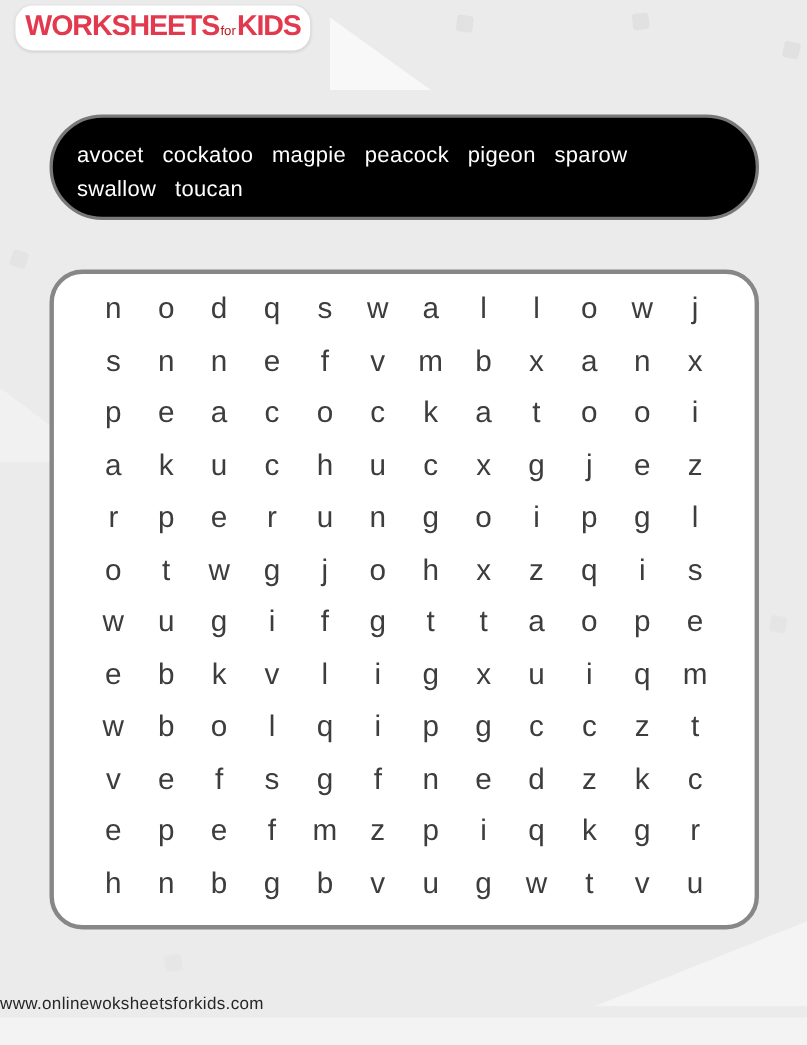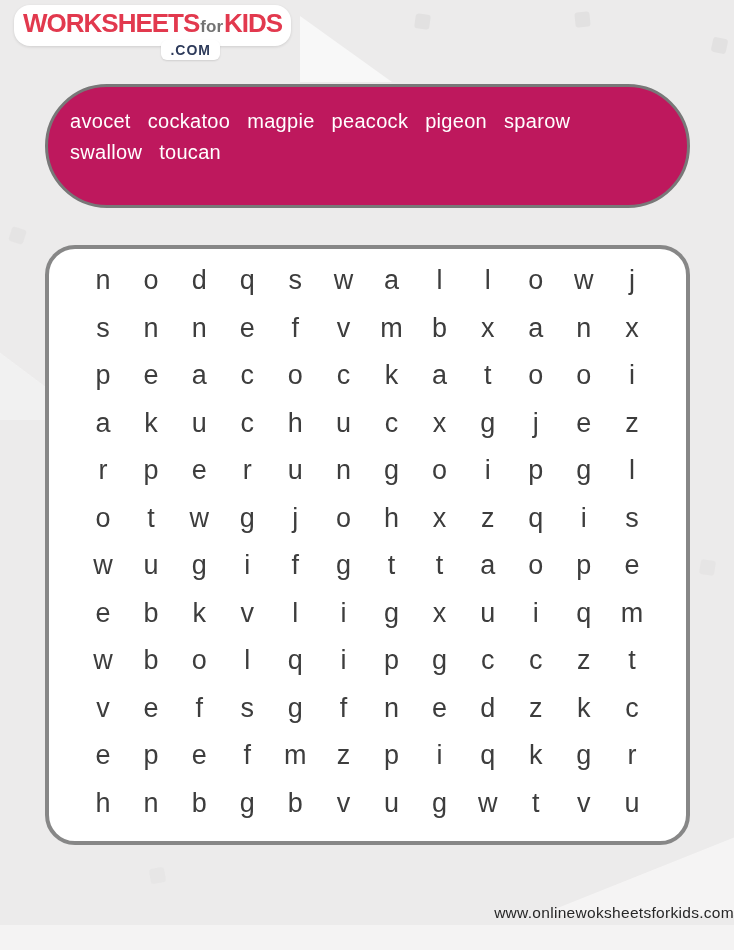--- a/index.html
+++ b/index.html
@@ -34,33 +34,33 @@
   }
   .logo-brand{
     display:inline-block;background:#ffffff;border-radius:16px;
     padding:3px 9px 7px 9px;margin-top:-3px;box-shadow:0 1px 3px rgba(0,0,0,.12);
     white-space:nowrap;
   }
   .logo-brand .big{
     font-weight:700;font-size:26px;color:#e2394e;letter-spacing:-1px;
   }
   .logo-brand .small{
-    font-weight:700;font-size:17px;color:#737373;margin:0 1px;
+    font-weight:400;font-size:12px;color:#b91c1c;margin:0 1px;
   }
   .logo-com-row{text-align:right;margin-top:-6px;padding-right:2px;}
   .logo-com{
     display:inline-block;background:#ffffff;color:#2d3a5a;font-weight:700;
     font-size:14px;letter-spacing:1px;padding:2px 9px;border-radius:6px;
     box-shadow:0 1px 2px rgba(0,0,0,.12);
   }
 
   
   .word-pill{
-    position:absolute;left:45px;top:84px;width:645px;height:124px;
-    box-sizing:border-box;background:#be185d;border:3px solid #787878;
+    position:absolute;left:45px;top:104px;width:645px;height:96px;
+    box-sizing:border-box;background:#000000;border:3px solid #787878;
     border-radius:62px;padding:19px 24px 0 22px;
   }
   .word-pill .word{
     display:inline-block;color:#ffffff;font-size:20px;line-height:31px;
     margin-right:17px;letter-spacing:.3px;
   }
 
   
   .puzzle-card{
     position:absolute;left:45px;top:245px;width:645px;height:600px;
@@ -72,21 +72,21 @@
     display:grid;grid-template-columns:repeat(12,1fr);
     grid-template-rows:repeat(12,1fr);
   }
   .letter-cell{
     display:flex;align-items:center;justify-content:center;
     font-size:27px;color:#3d3d3d;
   }
 
   
   .footer-url{
-    position:absolute;left:0;top:904px;width:734px;text-align:right;
+    position:absolute;left:0;top:904px;width:734px;text-align:left;
     font-size:15.5px;color:#262626;letter-spacing:.3px;
   }
 </style>
 </head>
 <body>
 
 <div class="bg-shape tri1"></div>
 <div class="bg-shape tri2"></div>
 <div class="bg-shape tri3"></div>
 <div class="bg-shape band"></div>
@@ -94,23 +94,20 @@
 <div class="bg-shape sq sq2"></div>
 <div class="bg-shape sq sq3"></div>
 <div class="bg-shape sq sq4"></div>
 <div class="bg-shape sq sq5"></div>
 <div class="bg-shape sq sq6"></div>
 
 <div class="logo">
   <div class="logo-brand">
     <span class="big">WORKSHEETS</span><span class="small">for</span><span class="big">KIDS</span>
   </div>
-  <div class="logo-com-row">
-    <span class="logo-com">.COM</span>
-  </div>
 </div>
 
 <div class="word-pill"><span class="word">avocet</span><span class="word">cockatoo</span><span class="word">magpie</span><span class="word">peacock</span><span class="word">pigeon</span><span class="word">sparow</span><span class="word">swallow</span><span class="word">toucan</span></div>
 
 <div class="puzzle-card">
   <div class="letter-grid">
       <span class="letter-cell">n</span>
       <span class="letter-cell">o</span>
       <span class="letter-cell">d</span>
       <span class="letter-cell">q</span>

